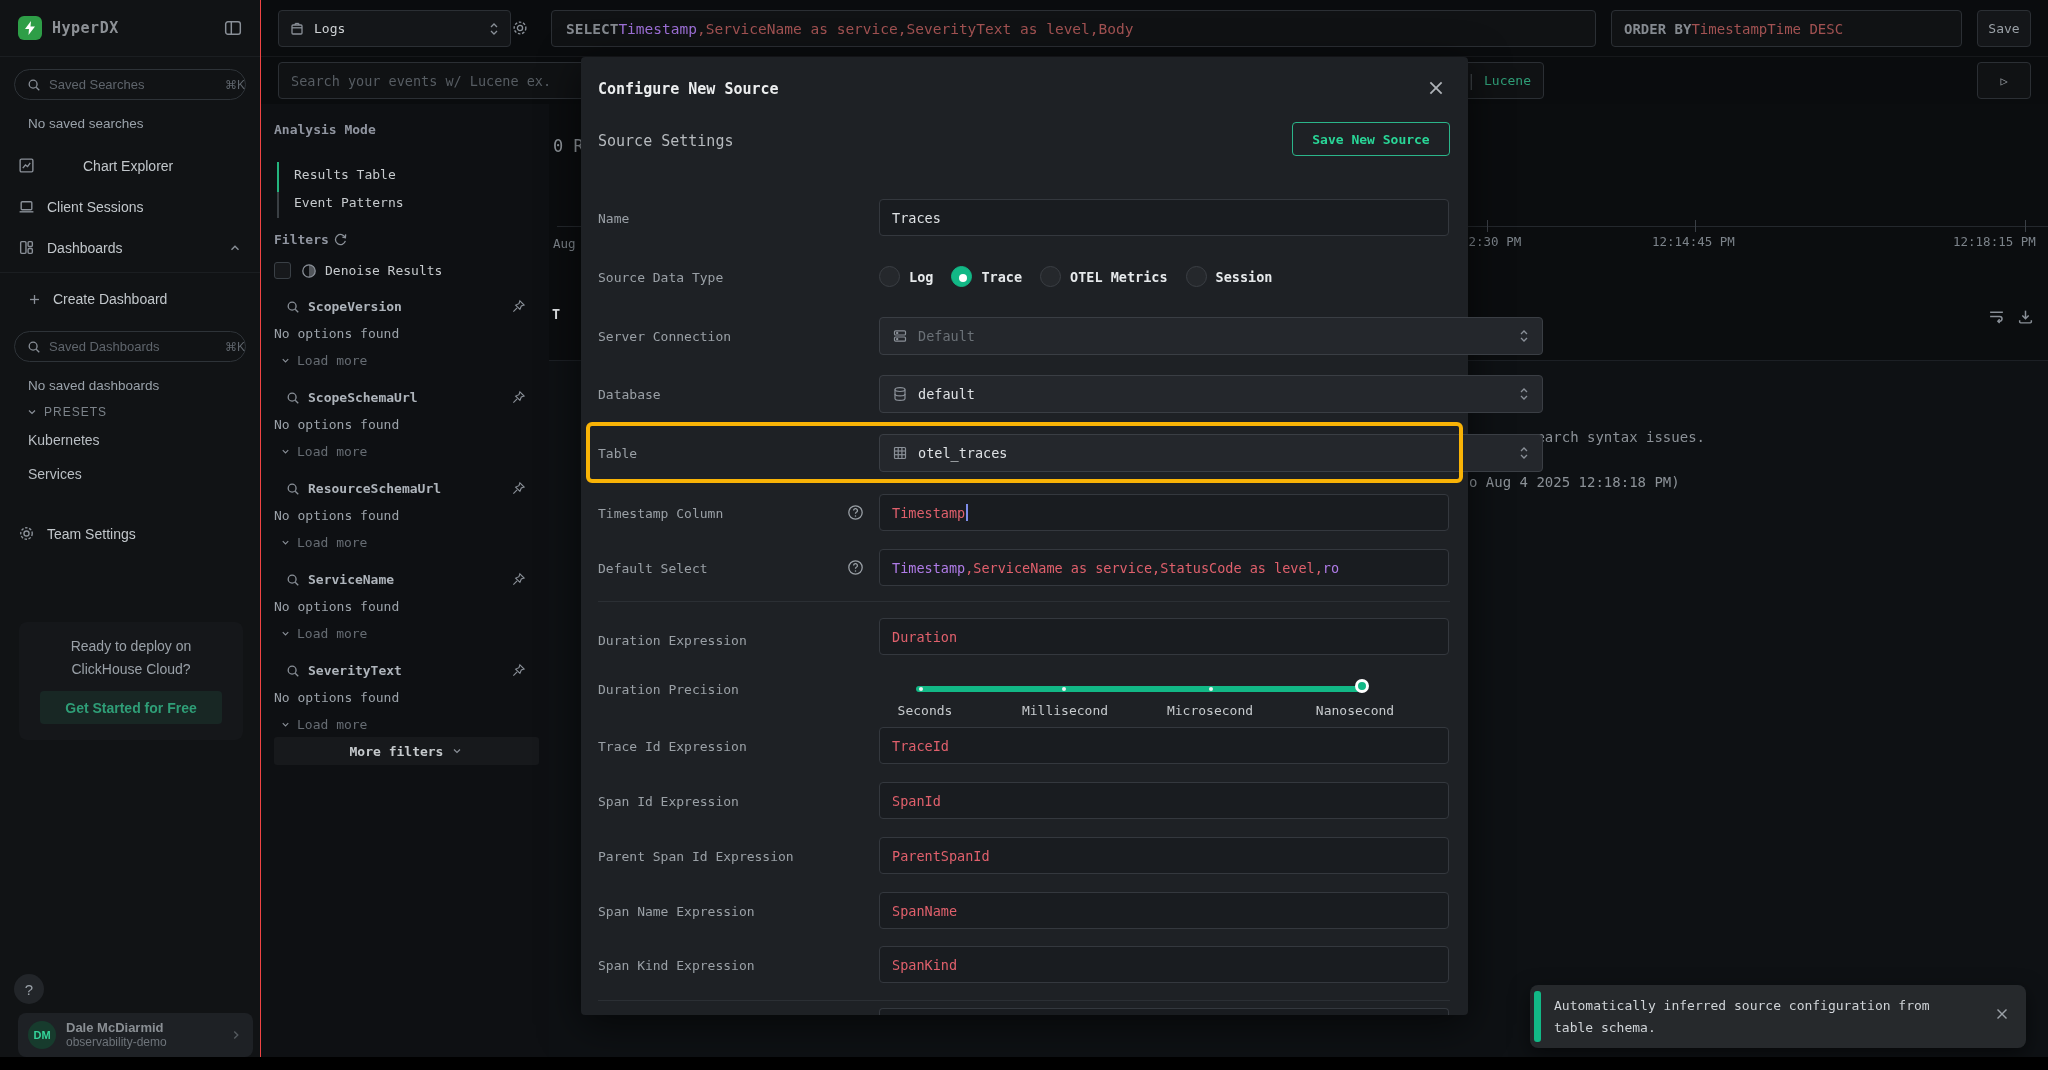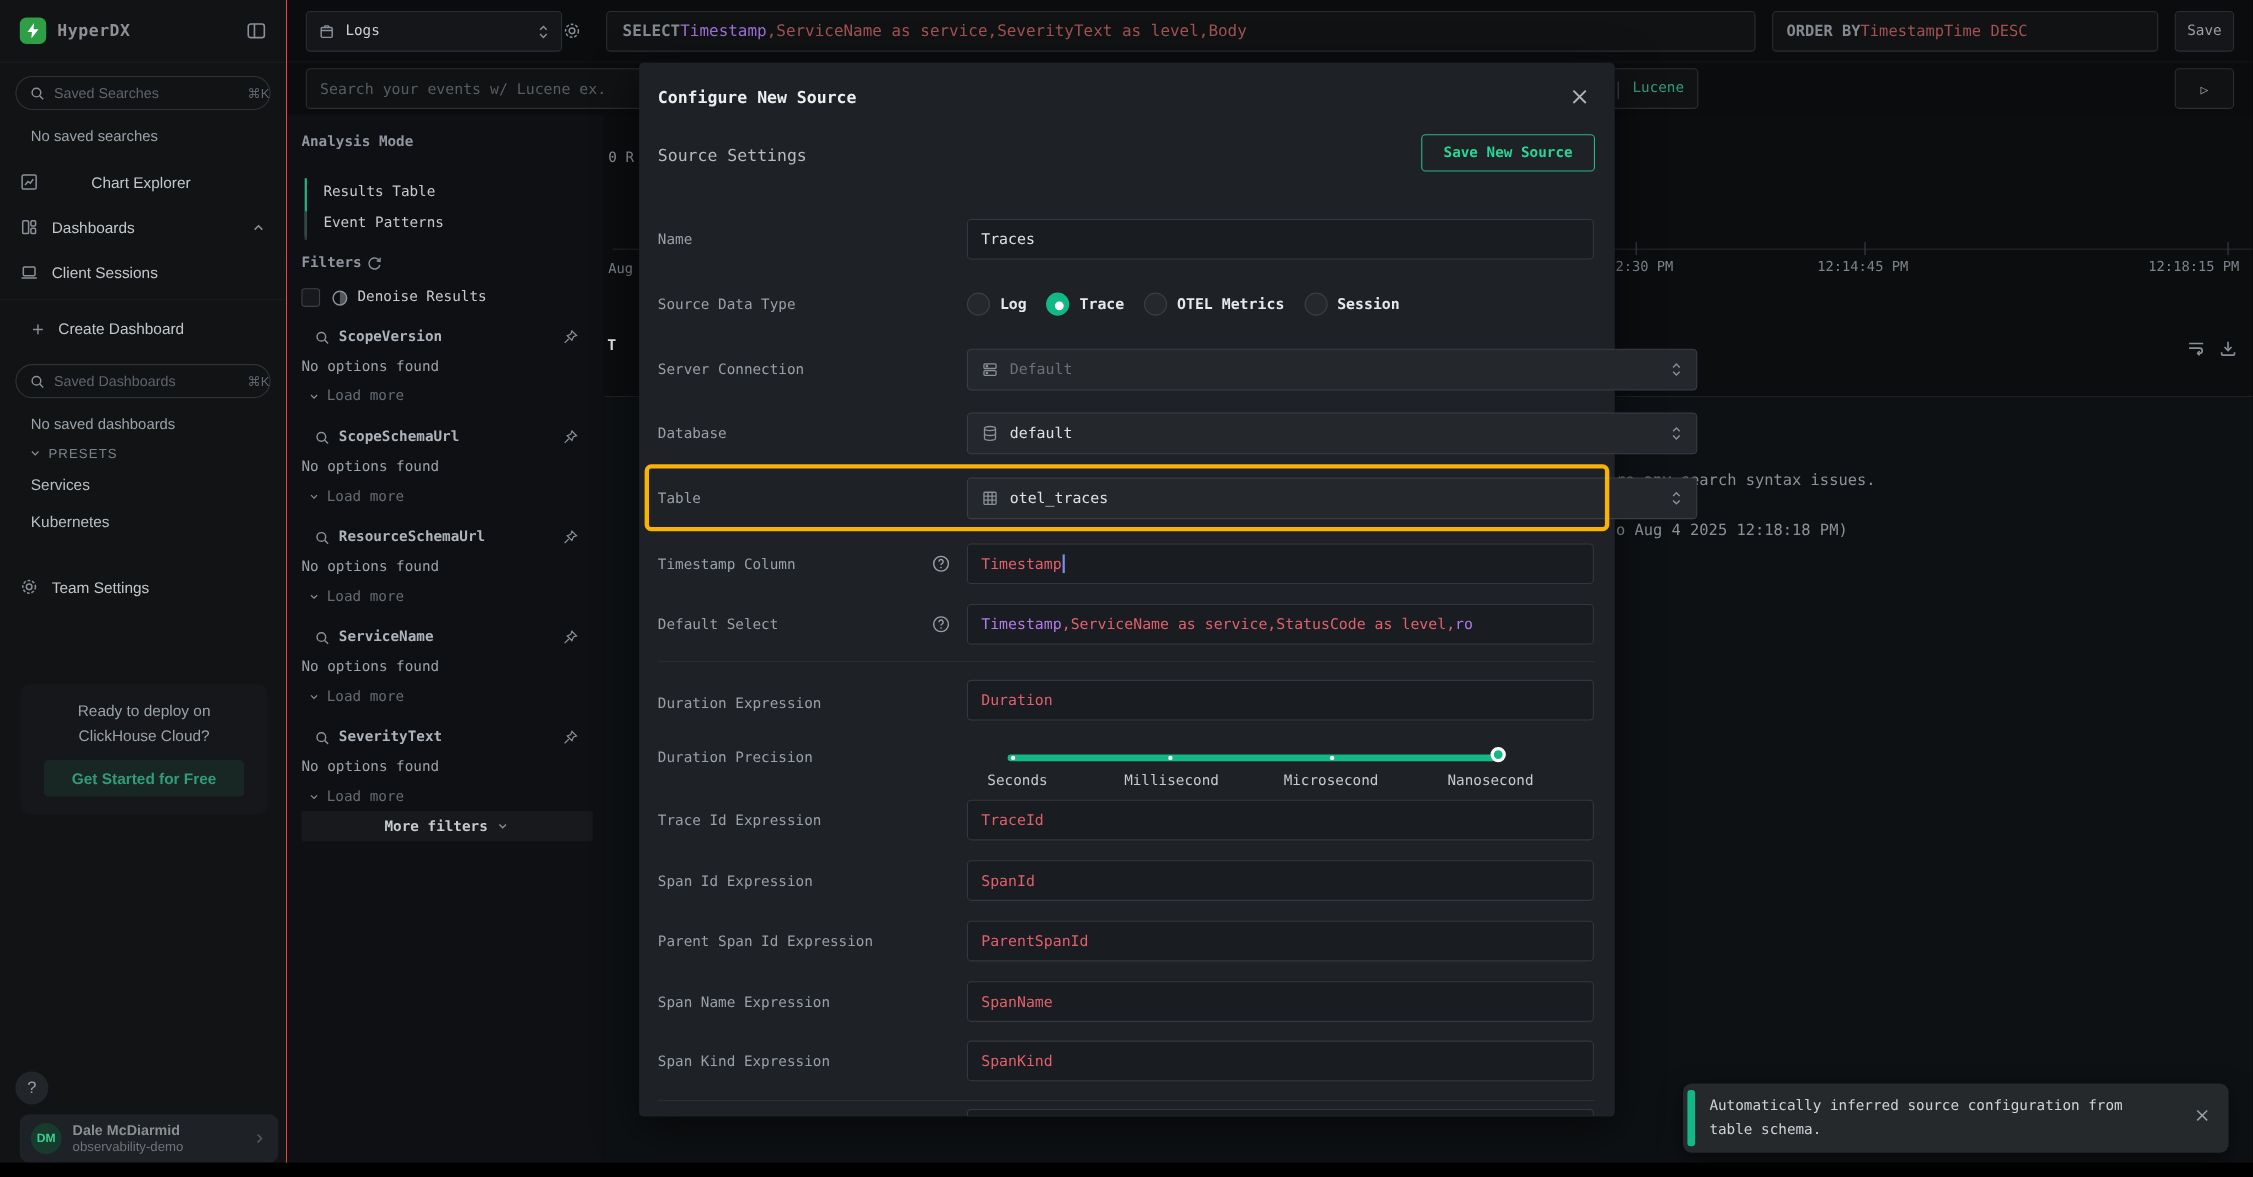--- a/index.html
+++ b/index.html
@@ -83,21 +83,21 @@
   .denoise .lbl { color:#c6cacd; }
   .fgroup-head { position:absolute; left:25px; display:flex; align-items:center; width:240px; }
   .fgroup-head .nm { color:#aeb4bb; font-weight:bold; margin-left:8px; flex:1; }
   .fgroup-empty { position:absolute; left:13px; color:#9ba2a9; }
   .fgroup-more { position:absolute; left:13px; color:#666c73; display:flex; align-items:center; cursor:pointer; }
   .fgroup-more span { margin-left:6px; }
   .more-filters { position:absolute; left:13px; top:633px; width:265px; height:28px; background:#17191c; border:none; border-radius:3px; color:#c6cacd; font-weight:bold; font-size:13px; font-family:"DejaVu Sans Mono",monospace; display:flex; align-items:center; justify-content:center; gap:8px; cursor:pointer; }
 
   
   #results { position:absolute; left:288px; top:104px; width:1499px; height:953px; background:#0b0d0f; }
-  .res-count { position:absolute; left:4px; top:32px; color:#8f959b; font-size:13px;text-align:center; }
+  .res-count { position:absolute; left:4px; top:32px; color:#8f959b; font-size:17px;text-align:center; }
   .axis-line { position:absolute; left:8px; top:122px; width:1491px; border-top:1px solid #24282d; }
   .tick { position:absolute; top:116px; width:1px; height:12px; background:#3b4046; }
   .tick-lbl { position:absolute; top:130px; color:#7c838a; font-size:12.5px; }
   .axis-partial { position:absolute; left:4px; top:132px; color:#7c838a; font-size:12.5px; }
   .th-partial { position:absolute; left:3px; top:202px; color:#e2e5e7; font-weight:bold; font-size:13.5px; }
   .res-icons { position:absolute; right:14px; top:204px; display:flex; gap:12px; color:#8a9098; }
   .res-panel { position:absolute; left:0; top:256px; width:1499px; height:697px; background:#0e1114; border-top:1px solid #1c2025; }
   .notice1 { position:absolute; left:920px; top:68px; color:#8b9197; font-size:14px; }
   .notice2 { position:absolute; left:920px; top:113px; color:#8b9197; font-size:14px; }
 
@@ -178,42 +178,42 @@
             <rect x="2" y="2" width="12" height="12" rx="1.2"></rect>
             <polyline points="4.5,10.5 7,7.5 9,9 11.5,5.5"></polyline>
           </svg>
       </span>
       <span class="lbl">Chart Explorer</span>
     </div>
 
     <div class="sb-item sans">
       <span class="icon">
         <svg width="17" height="17" viewBox="0 0 16 16" fill="none" stroke="currentColor" stroke-width="1.3">
+            <rect x="3" y="3.5" width="10" height="7.5" rx="1"></rect>
+            <line x1="1.5" y1="13" x2="14.5" y2="13"></line>
+          </svg>
+      </span>
+      <span class="lbl">Client Sessions</span>
+    </div>
+
+    <div class="sb-item sans">
+      <span class="icon">
+        <svg width="17" height="17" viewBox="0 0 16 16" fill="none" stroke="currentColor" stroke-width="1.3">
             <rect x="2.5" y="2.5" width="5" height="11" rx="1"></rect>
             <rect x="9.5" y="2.5" width="4" height="4.5" rx="1"></rect>
             <rect x="9.5" y="9" width="4" height="4.5" rx="1"></rect>
           </svg>
       </span>
       <span class="lbl">Dashboards</span>
       <span class="icon">
         <svg width="14" height="14" viewBox="0 0 16 16" fill="none" stroke="currentColor" stroke-width="1.6">
             <polyline points="4,10 8,6 12,10"></polyline>
           </svg>
       </span>
     </div>
-
-    <div class="sb-item sans">
-      <span class="icon">
-        <svg width="17" height="17" viewBox="0 0 16 16" fill="none" stroke="currentColor" stroke-width="1.3">
-            <rect x="3" y="3.5" width="10" height="7.5" rx="1"></rect>
-            <line x1="1.5" y1="13" x2="14.5" y2="13"></line>
-          </svg>
-      </span>
-      <span class="lbl">Client Sessions</span>
-    </div>
     <div class="sb-divider"></div>
 
     <div class="sb-item sans" style="margin-top:6px; padding-left:28px;">
       <span class="icon">
         <svg width="13" height="13" viewBox="0 0 16 16" fill="none" stroke="currentColor" stroke-width="1.6">
             <line x1="8" y1="2.5" x2="8" y2="13.5"></line>
             <line x1="2.5" y1="8" x2="13.5" y2="8"></line>
           </svg>
       </span>
       <span class="lbl">Create Dashboard</span>
@@ -232,22 +232,22 @@
     <div class="sb-note sans">No saved dashboards</div>
 
     <div class="presets sans">
       <span class="icon">
         <svg width="12" height="12" viewBox="0 0 16 16" fill="none" stroke="currentColor" stroke-width="1.6">
             <polyline points="4,6 8,10 12,6"></polyline>
           </svg>
       </span>
       <span>PRESETS</span>
     </div>
+    <div class="sb-sub sans">Kubernetes</div>
     <div class="sb-sub sans">Services</div>
-    <div class="sb-sub sans">Kubernetes</div>
 
     <div class="sb-item sans" style="margin-top:22px;">
       <span class="icon">
         <svg width="17" height="17" viewBox="0 0 16 16" fill="none" stroke="currentColor" stroke-width="1.3">
             <circle cx="8" cy="8" r="2.4"></circle>
             <circle cx="8" cy="8" r="5.4" stroke-dasharray="2.4 1.5"></circle>
           </svg>
       </span>
       <span class="lbl">Team Settings</span>
     </div>

